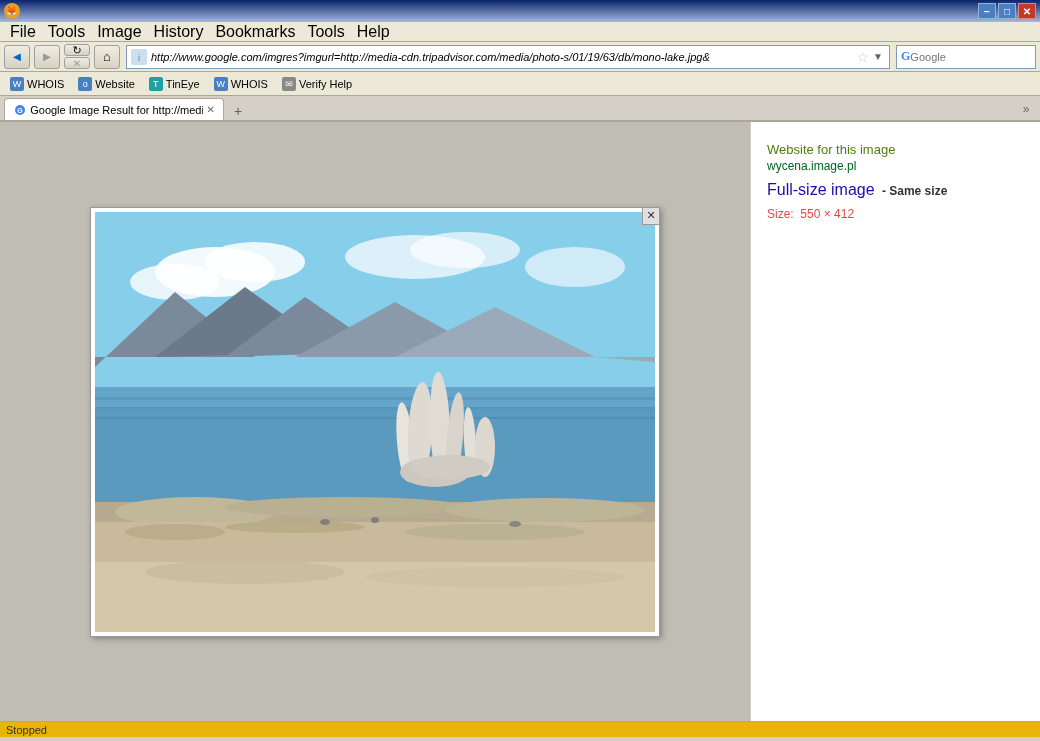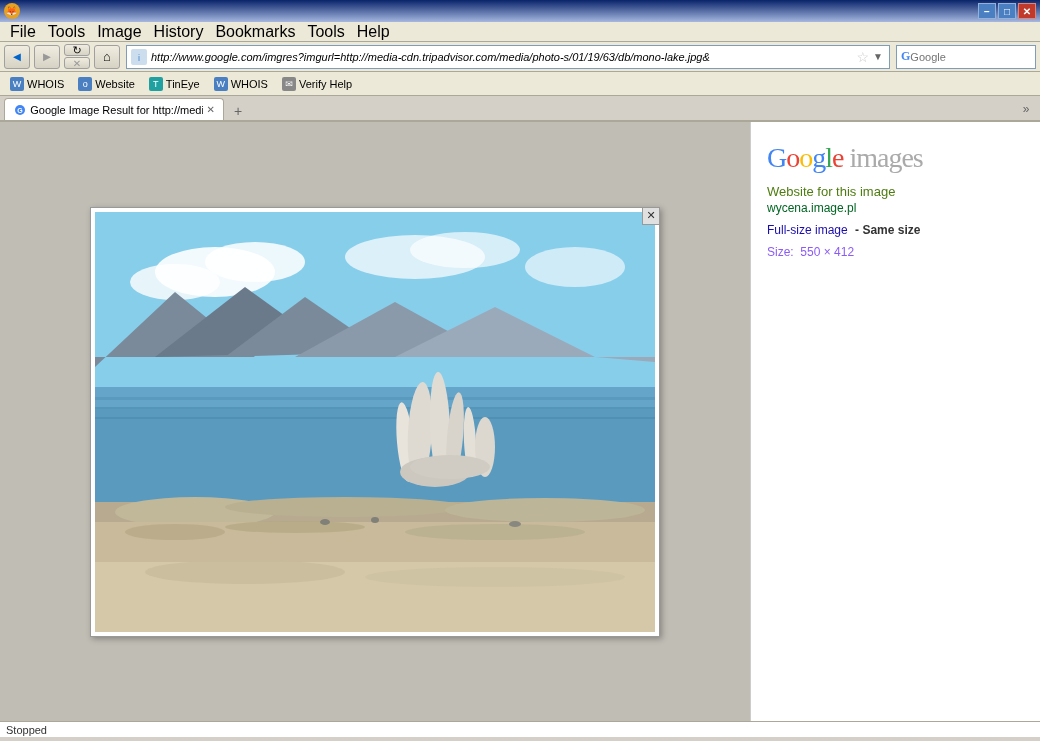--- a/index.html
+++ b/index.html
@@ -213,30 +213,30 @@
       font-family: Georgia, serif;
       letter-spacing: -1px;
     }
     .g-blue { color: #4285f4; }
     .g-red { color: #ea4335; }
     .g-yellow { color: #fbbc05; }
     .g-green { color: #34a853; }
     .g-images { color: #aaa; font-size: 28px; font-family: Georgia, serif; font-weight: normal; }
 
     .info-link { color: #4d7c0f; text-decoration: none; font-size: 13px; cursor: pointer; }
-    .info-sublink { color: #1a0dab; text-decoration: none; font-size: 12px; cursor: pointer; }
+    .info-sublink { color: #1a0dab; text-decoration: none; font-size: 16px; cursor: pointer; }
     .info-domain { color: #006621; font-size: 12px; margin: 2px 0 8px 0; }
-    .info-row { font-size: 12px; margin: 3px 0; color: #8b5cf6; }
+    .info-row { font-size: 12px; margin: 3px 0; color: #ef4444; }
     .info-separator { margin: 0 4px; color: #333; font-weight: bold; }
     .info-copyright { font-size: 12px; color: #333; margin-top: 10px; }
 
     
     #statusbar {
       height: 16px;
-      background: #ffffff;
+      background: #eab308;
       border-top: 1px solid #aca899;
       display: flex;
       align-items: center;
       padding: 0 6px;
       font-size: 11px;
       color: #333;
     }
 
     
     .landscape-svg {
@@ -394,23 +394,20 @@
           <rect x="0" y="350" width="560" height="70" fill="#d4c8a8"></rect>
           <ellipse cx="150" cy="360" rx="100" ry="12" fill="#c8bc9c" opacity="0.8"></ellipse>
           <ellipse cx="400" cy="365" rx="130" ry="10" fill="#ccc0a0" opacity="0.7"></ellipse>
         </svg>
       </div>
     </div>
   </div>
 
   <div id="info-panel">
 
-    <div id="google-logo">
-      <span class="g-blue">G</span><span class="g-red">o</span><span class="g-yellow">o</span><span class="g-blue">g</span><span class="g-green">l</span><span class="g-red">e</span>&nbsp;<span class="g-images">images</span>
-    </div>
 
     <div>
       <a class="info-link">Website for this image</a>
     </div>
     <div class="info-domain">wycena.image.pl</div>
 
     <div>
       <a class="info-sublink">Full-size image</a>
       <span class="info-separator">- Same size</span>
     </div>

